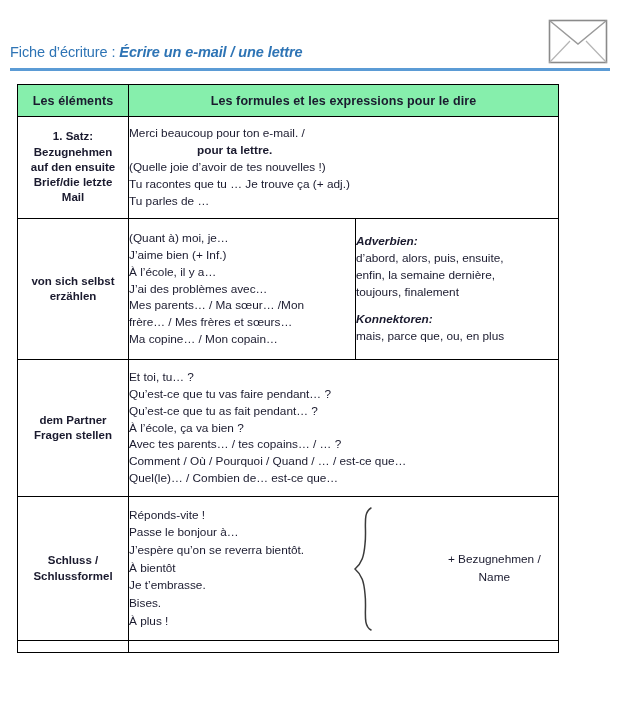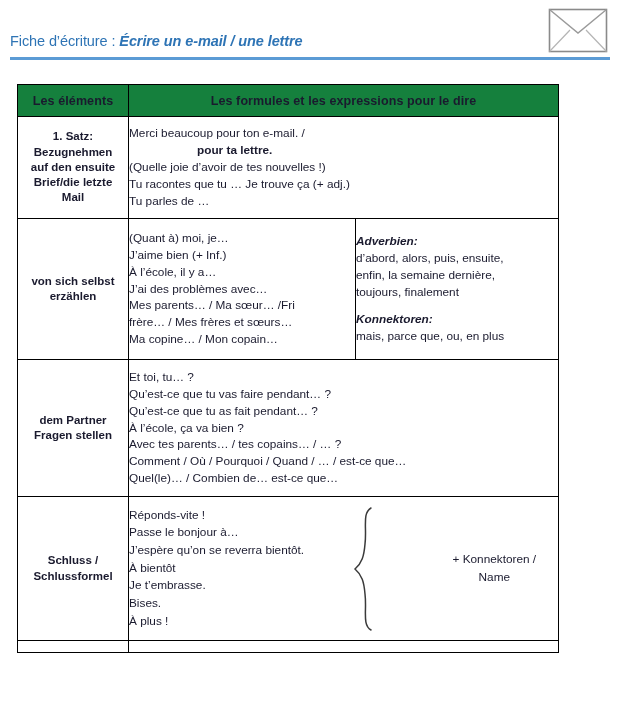--- a/index.html
+++ b/index.html
@@ -12,21 +12,21 @@
     background: #ffffff;
     font-family: "Liberation Sans", sans-serif;
     overflow: hidden;
     position: relative;
   }
 
   
   #header {
     position: absolute;
     left: 0;
-    top: 0;
+    top: 11px;
     width: 620px;
     height: 61px;
   }
   #doc-title {
     position: absolute;
     left: 10px;
     top: 33px;
     font-size: 14.5px;
     color: #2E74B5;
     white-space: nowrap;
@@ -68,21 +68,21 @@
     border: 1.3px solid #000000;
     vertical-align: middle;
     padding: 0;
     color: #1a1a2e;
   }
   .col-elem { width: 111px; }
   .col-main { width: 227px; }
   .col-side { width: 203px; }
 
   thead th {
-    background: #15803d;
+    background: #86efac;
     font-weight: bold;
     font-size: 12.5px;
     text-align: center;
     height: 31px;
     color: #111111;
   }
   th.hdr-elem { letter-spacing: 0.1px; }
   th.hdr-formulas { letter-spacing: 0.1px; }
 
   td.label-cell {
@@ -196,21 +196,21 @@
     <tr class="r-selbst">
       <td class="label-cell">
         <div>von sich selbst</div>
         <div>erzählen</div>
       </td>
       <td class="content-cell">
         <div class="line">(Quant à) moi, je…</div>
         <div class="line">J’aime bien (+ Inf.)</div>
         <div class="line">À l’école, il y a…</div>
         <div class="line">J’ai des problèmes avec…</div>
-        <div class="line">Mes parents… / Ma sœur… /Fri</div>
+        <div class="line">Mes parents… / Ma sœur… /Mon</div>
         <div class="line">frère… / Mes frères et sœurs…</div>
         <div class="line">Ma copine… / Mon copain…</div>
       </td>
       <td class="content-cell">
         <div class="line subhead">Adverbien:</div>
         <div class="line">d’abord, alors, puis, ensuite,</div>
         <div class="line">enfin, la semaine dernière,</div>
         <div class="line">toujours, finalement</div>
         <div class="line spacer"></div>
         <div class="line subhead">Konnektoren:</div>
@@ -249,21 +249,21 @@
             <div class="line">Je t’embrasse.</div>
             <div class="line">Bises.</div>
             <div class="line">À plus !</div>
           </div>
           <div class="brace-holder">
             <svg viewBox="0 0 30 126" width="30" height="126" aria-hidden="true">
               <path d="M19 2 C10 7, 15 22, 13 38 C12 50, 10 57, 3 63 C10 69, 12 76, 13 88 C15 104, 10 119, 19 124" fill="none" stroke="#3a3a3a" stroke-width="1.5" stroke-linecap="round"></path>
             </svg>
           </div>
           <div class="signature-note">
-            <div>+ Konnektoren /</div>
+            <div>+ Bezugnehmen /</div>
             <div>Name</div>
           </div>
         </div>
       </td>
     </tr>
 
     <tr class="r-cut">
       <td></td>
       <td colspan="2"></td>
     </tr>

